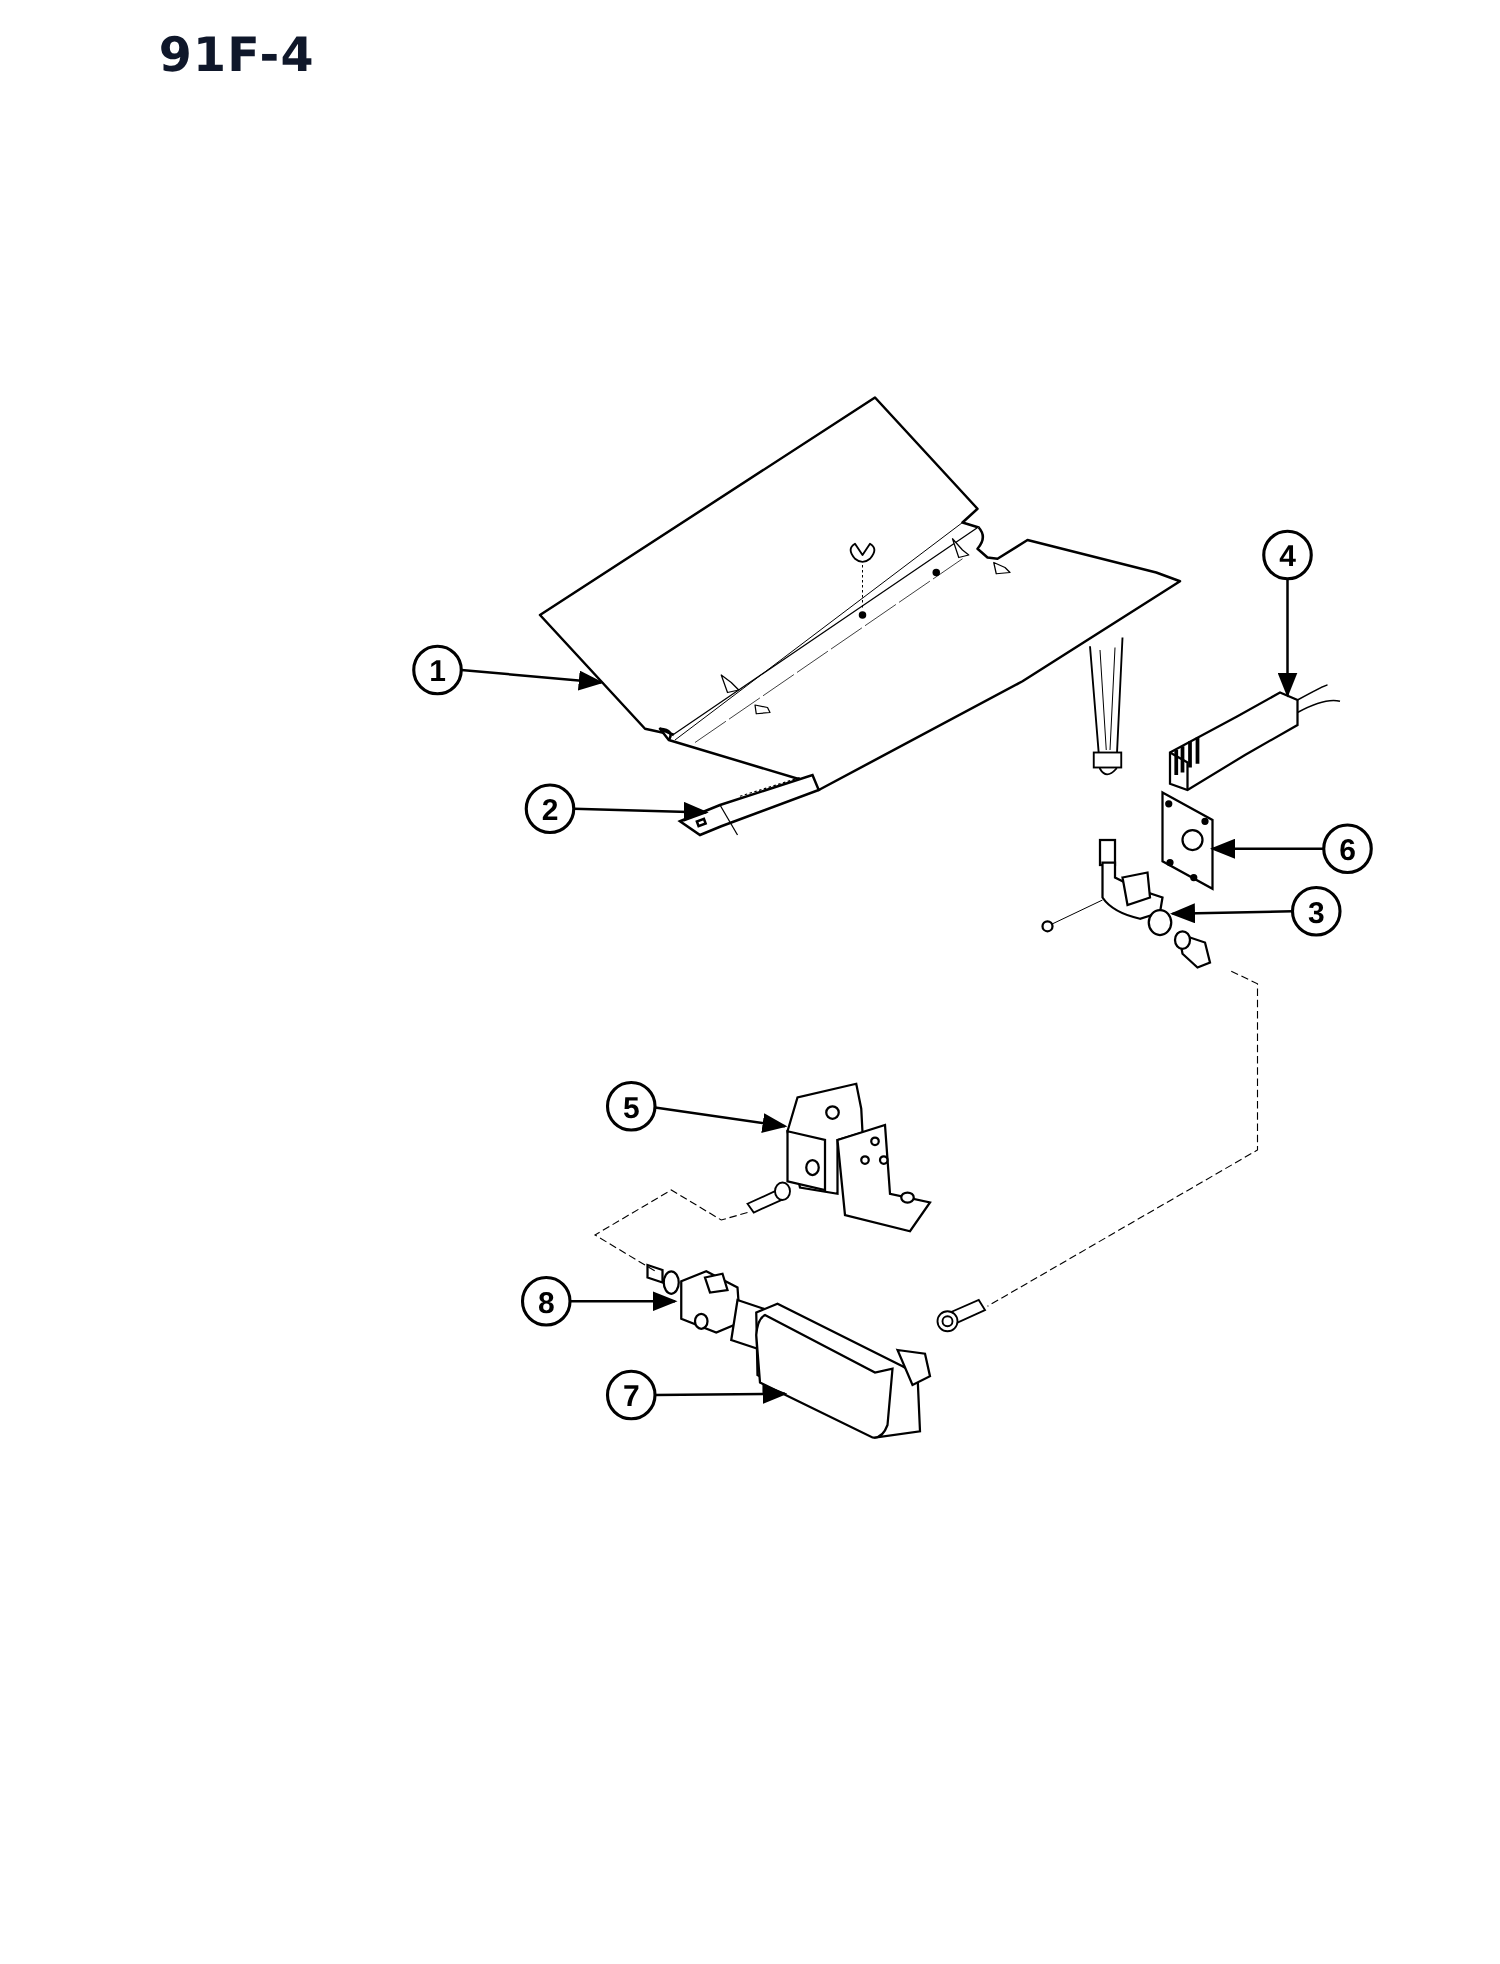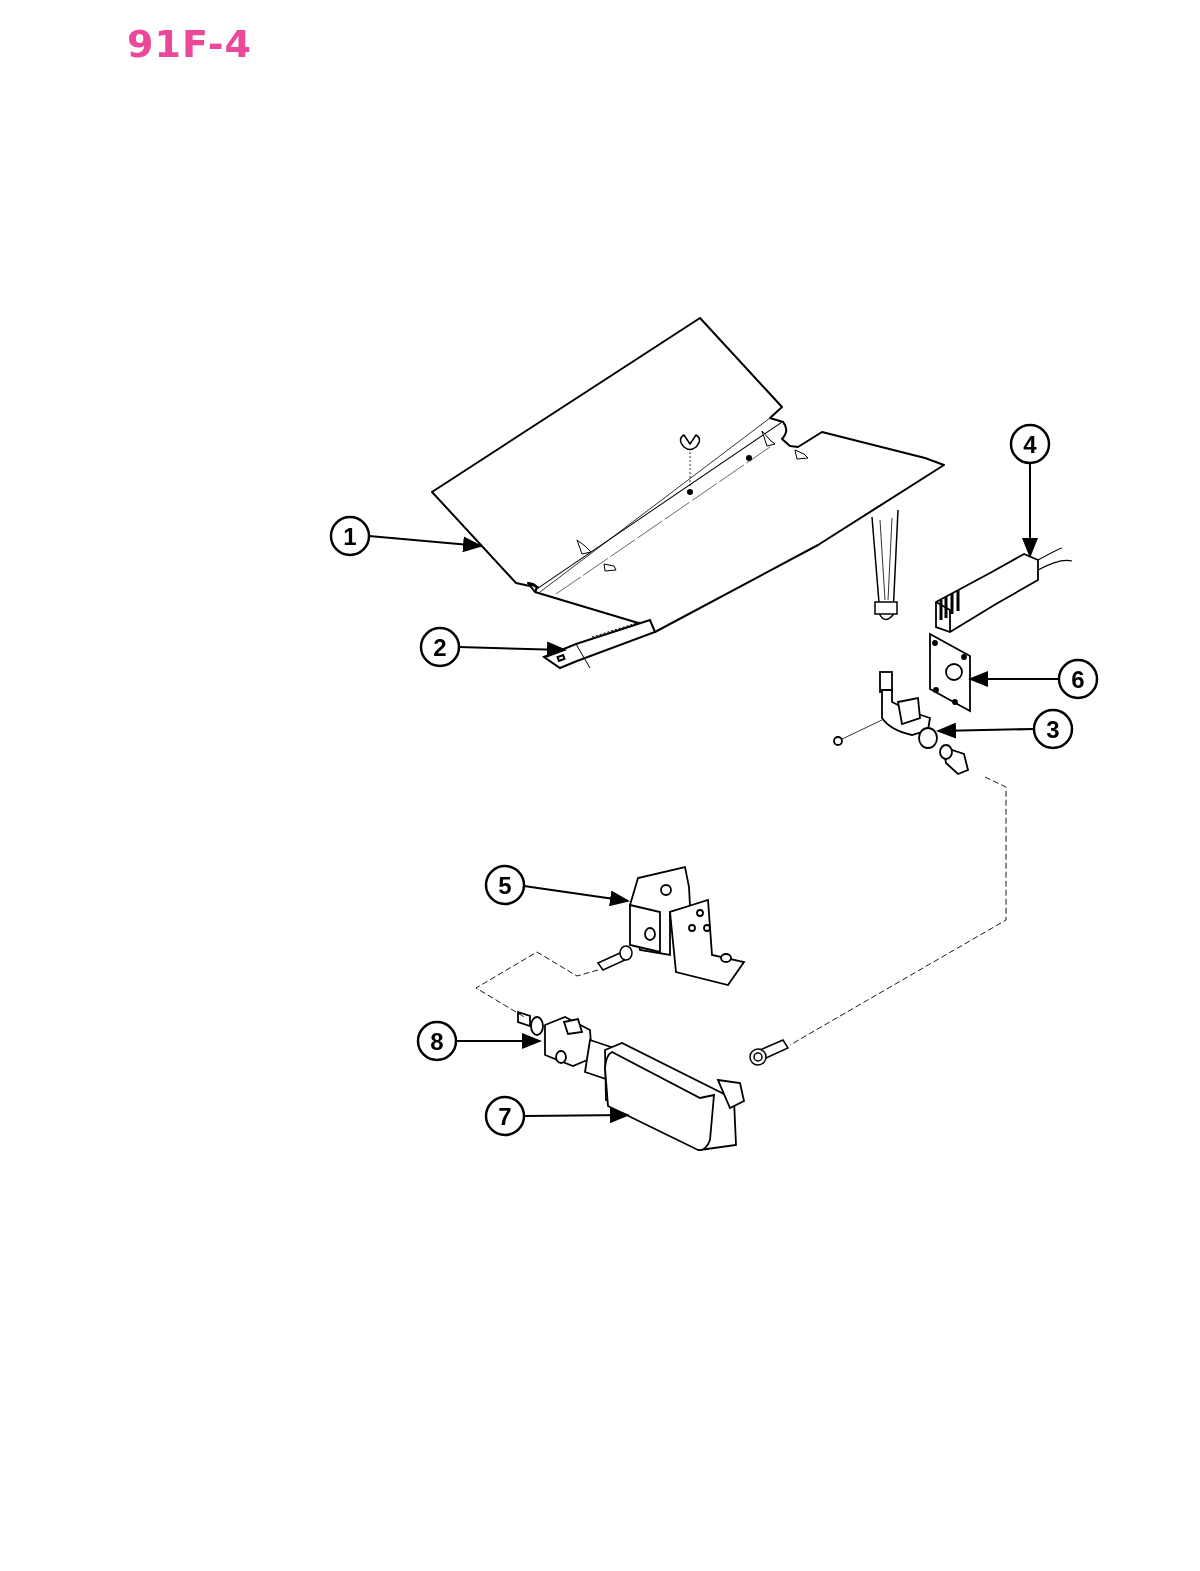--- a/index.html
+++ b/index.html
@@ -1,20 +1,20 @@
 <!DOCTYPE html>
 <html><head>
   <meta charset="utf-8">
   <style>
     html, body { margin: 0; padding: 0; background: #ffffff; }
     body { width: 1200px; height: 1571px; position: relative; overflow: hidden; font-family: "DejaVu Sans", sans-serif; }
     .page-title {
       position: absolute; left: 127px; top: 22px;
       font-family: "DejaVu Sans", sans-serif; font-weight: bold; font-size: 38px;
-      letter-spacing: 1px; color: #ec4899;
+      letter-spacing: 1px; color: #0f172a;
     }
     svg.diagram { position: absolute; left: 0; top: 0; width: 1200px; height: 1571px; }
     .callout-text { font-family: "Liberation Sans", sans-serif; font-weight: bold; font-size: 24px; }
   </style>
 </head>
 <body>
 
 <div class="page-title">91F-4</div>
 
 <svg class="diagram" viewBox="0 0 1200 1571" xmlns="http://www.w3.org/2000/svg">

